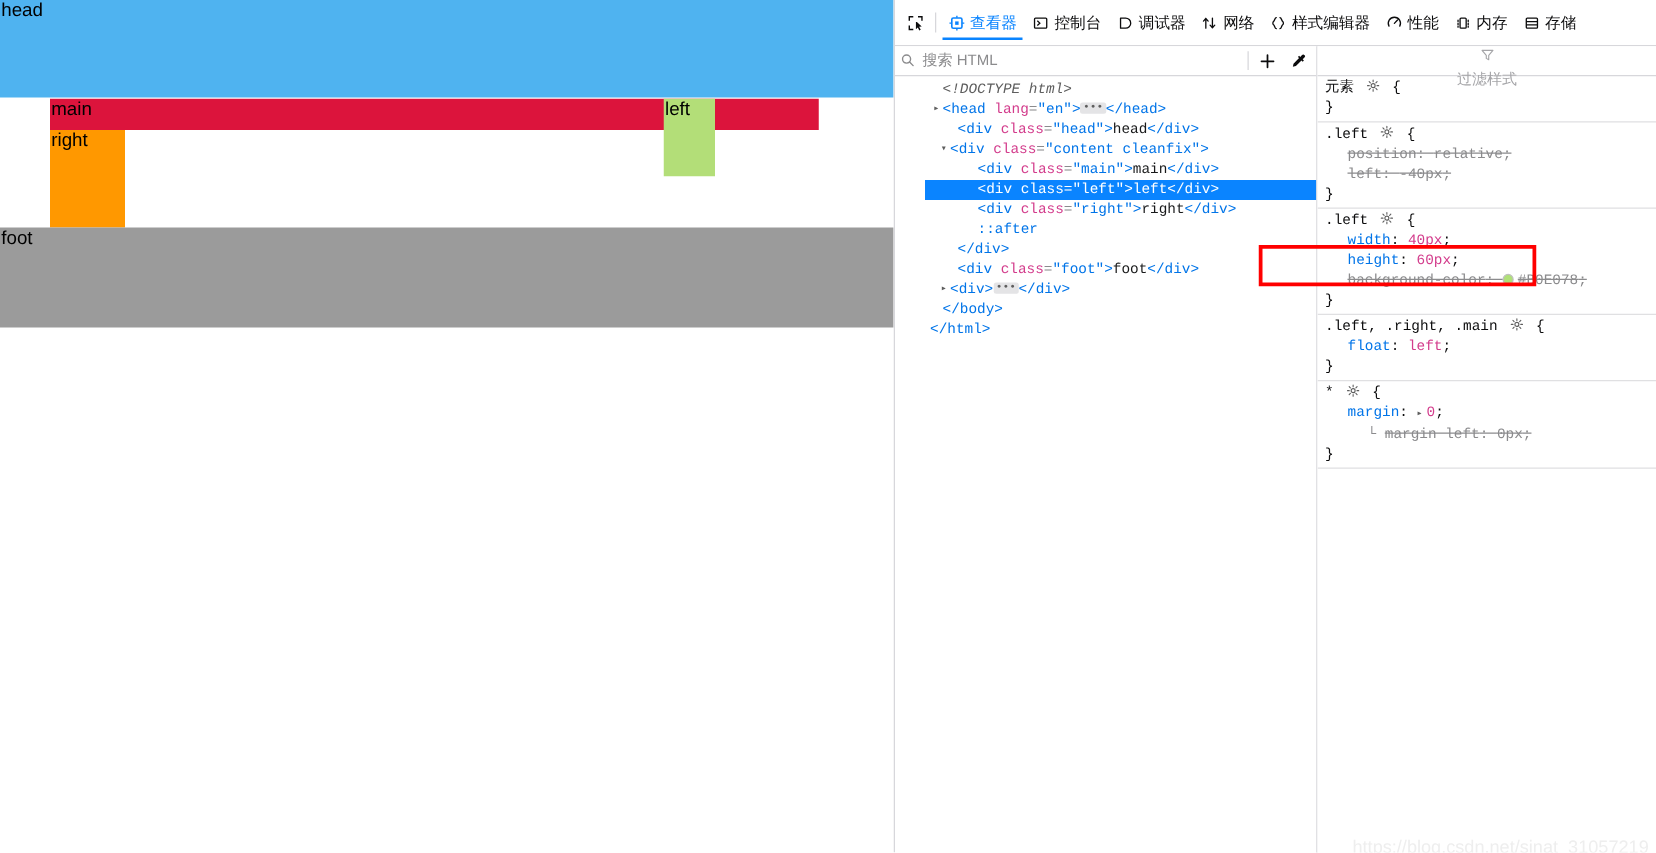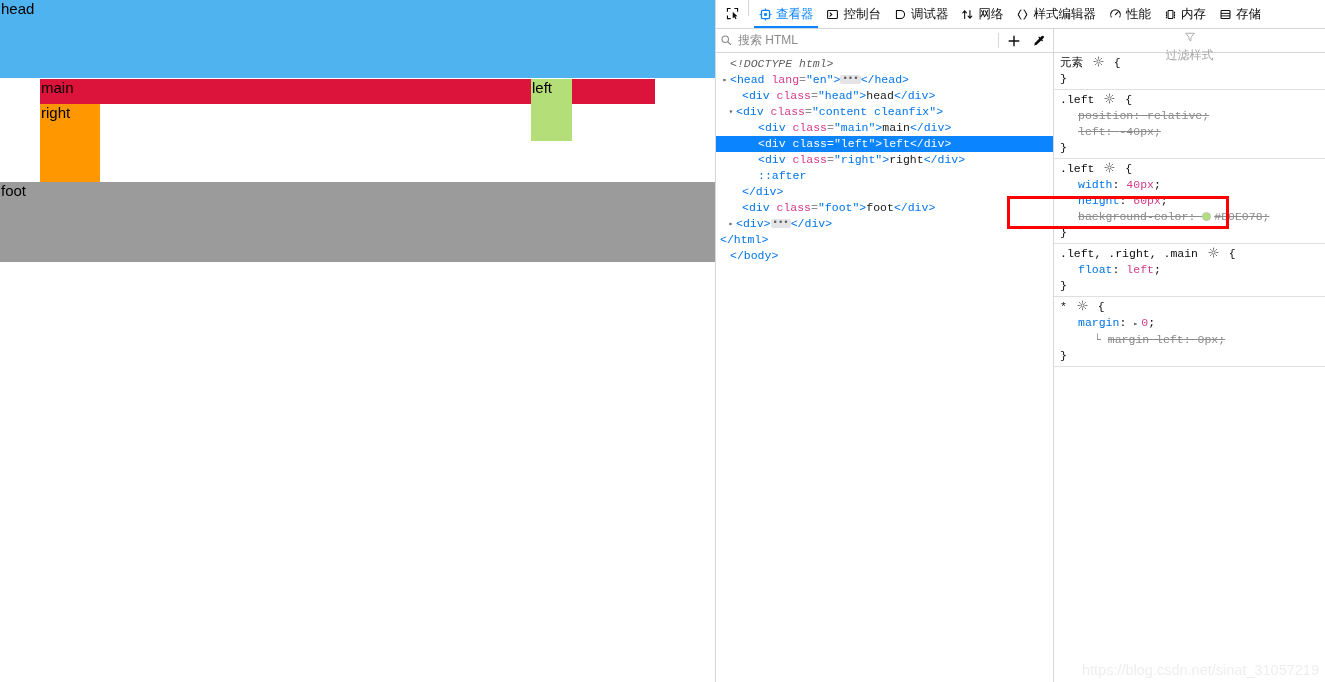--- a/index.html
+++ b/index.html
@@ -47,22 +47,22 @@
   .blk > span { display: block; padding: 1px 0 0 1px; }
 
   
   .devtools {
     position: absolute; left: 715px; top: 0;
     width: 610px; height: 682px;
     background: #ffffff;
     border-left: 1px solid #d7d7db;
   }
   .dt-toolbar {
-    display: flex; align-items: flex-start;
-    height: 29px;
+    display: flex; align-items: center;
+    height: 37px;
     border-bottom: 1px solid #d7d7db;
     background: #fff;
     padding-left: 3px;
     gap: 0;
   }
   .dt-picker {
     display: flex; align-items: center; justify-content: center;
     width: 26px; height: 27px; cursor: pointer;
   }
   .dt-sep { width: 1px; height: 16px; background: #d7d7db; margin: 0 3px; }
@@ -108,21 +108,21 @@
   .filterbar .placeholder { font-size: 12px; color: #a5a5a8; }
 
   
   .tree {
     flex: 1; overflow: hidden;
     font-family: "Liberation Mono", monospace;
     font-size: 11.5px; line-height: 16px;
     padding: 3px 0 0 0;
     color: #0c0c0d;
   }
-  .node { white-space: nowrap; padding-left: 4px; height: 16px; }
+  .node { white-space: nowrap; padding-left: 4px; height: 16px; margin-left: 24px; }
   .node.sel { background: #0a84ff; }
   .node.sel * { color: #fff !important; }
   .tw { display: inline-block; width: 10px; text-align: center; color: #5e5e5e; font-size: 8px; vertical-align: 1px; }
   .tw.none { visibility: hidden; }
   .ind1 { padding-left: 16px; }
   .ind2 { padding-left: 32px; }
   .tag { color: #0074e8; }
   .attr { color: #8b8b8d; }
   .attrn { color: #d33c8c; }
   .attrv { color: #0074e8; }
@@ -347,25 +347,25 @@
           </div>
           <div class="node" style="padding-left:26px">
             <span class="tag">&lt;/div&gt;</span>
           </div>
           <div class="node ind1">
             <span class="tw none">▸</span><span class="tag">&lt;div</span> <span class="attrn">class</span><span class="attr">=</span><span class="attrv">"foot"</span><span class="tag">&gt;</span><span class="txt">foot</span><span class="tag">&lt;/div&gt;</span>
           </div>
           <div class="node" style="padding-left:10px">
             <span class="tw">▸</span><span class="tag">&lt;div&gt;</span><span class="ellipsis">•••</span><span class="tag">&lt;/div&gt;</span>
           </div>
+          <div class="node" style="padding-left:14px">
+            <span class="tag">&lt;/body&gt;</span>
+          </div>
           <div class="node" style="padding-left:4px">
             <span class="tag">&lt;/html&gt;</span>
-          </div>
-          <div class="node" style="padding-left:14px">
-            <span class="tag">&lt;/body&gt;</span>
           </div>
         </div>
       </div>
 
       <div class="dt-rules">
         <div class="filterbar">
           <span class="sicon">
             <svg width="12" height="12" viewBox="0 0 16 16">
               <path d="M2.2 3h11.6L9.3 8.4V13L6.7 11.6V8.4z" fill="none" stroke="#a5a5a8" stroke-width="1.2" stroke-linejoin="round"></path>
             </svg>

